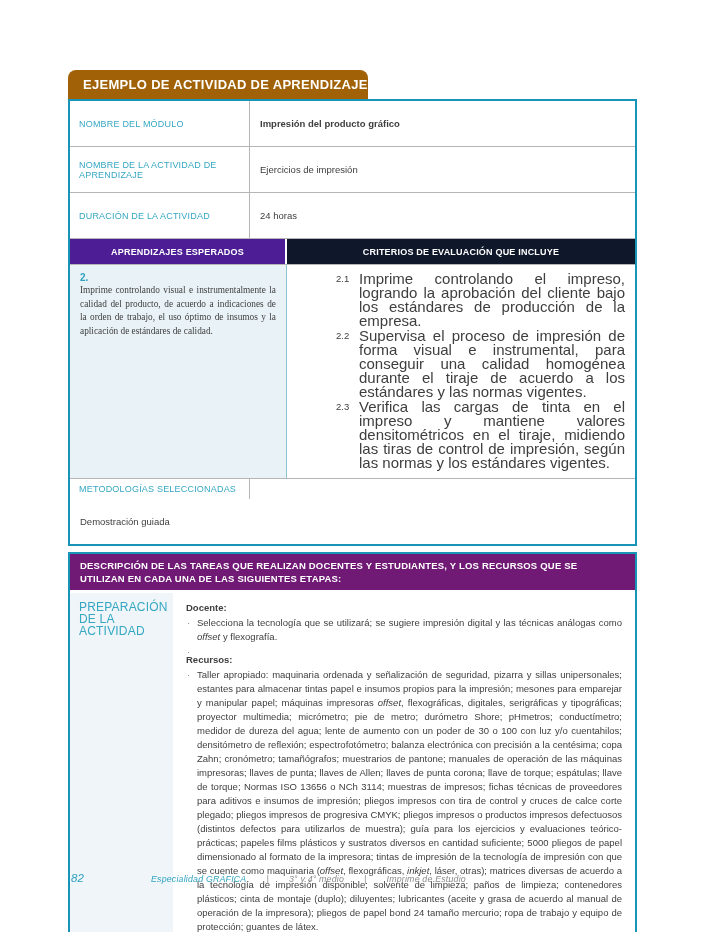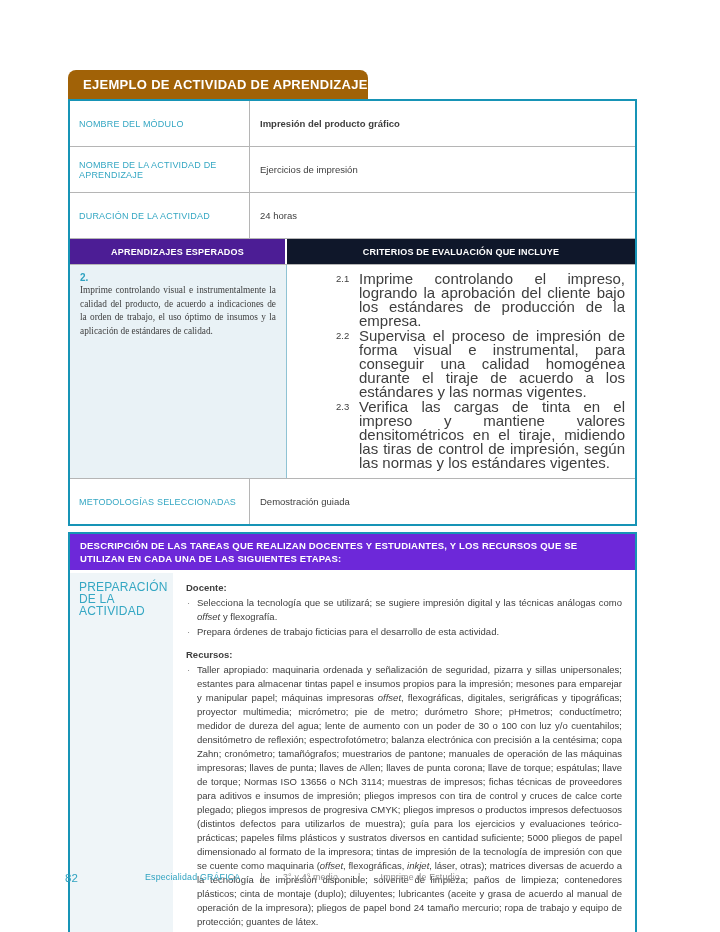--- a/index.html
+++ b/index.html
@@ -34,43 +34,43 @@
   .content-row { display:flex; min-height:141px; border-bottom:1px solid #b5b5b5; }
   .outcome-cell { width:217px; flex-shrink:0; background:#E9F2F6; padding:7px 10px;
     border-right:1px solid #8fc3d4; }
   .outcome-num { color:#2fa2c0; font-weight:bold; font-size:10px; margin-bottom:1px; }
   .outcome-text { font-size:9.3px; line-height:13.5px; text-align:justify;font-family:Liberation Serif, serif; }
   .criteria-cell { flex:1; padding:7px 10px 7px 9px;margin-left:40px; }
   .crit { display:flex; margin-bottom:1px; }
   .crit-num { width:23px; flex-shrink:0; font-size:9.5px; line-height:14px; }
   .crit-text { flex:1; font-size:15px; line-height:14px; text-align:justify; }
 
-  .met-row { display:flex; min-height:26px; }
+  .met-row { display:flex; min-height:26px;flex-direction:column; }
 
   
   .section2 { margin-top:6px; border:2px solid #1794B6; position:relative; background:#fff; }
-  .banner { background:#6d28d9; color:#fff; font-weight:bold; font-size:9.5px;
+  .banner { background:#701a75; color:#fff; font-weight:bold; font-size:9.5px;
     line-height:13px; padding:5px 30px 5px 10px; letter-spacing:.2px;
     border-bottom:3px solid #ffffff; }
   .stage-row { display:flex; min-height:430px; }
   .stage-label { width:103px; flex-shrink:0; background:#EFF5F8; padding:8px 6px 8px 9px;
     color:#35A7C3; font-size:12px; line-height:12px; letter-spacing:.2px; }
   .stage-content { flex:1; padding:8px 13px 18px 13px; font-size:9.5px; line-height:14px; }
   .group-heading { font-weight:bold; margin-bottom:1px; }
   .group-heading.recursos { margin-top:9px; }
   ul.blist { list-style:none; }
   ul.blist li { position:relative; padding-left:11px; text-align:justify; margin-bottom:1px; }
   .bullet-marker { position:absolute; left:1px; top:0; color:#8a8a8a; }
   em { font-style:italic; }
 
   .arrow { position:absolute; right:13px; bottom:1px; color:#1794B6; font-size:12px;
     line-height:10px; }
 
   
-  .footer { position:absolute; left:65px; top:872px; display:flex; align-items:flex-start; }
+  .footer { position:absolute; left:71px; top:872px; display:flex; align-items:flex-end;font-style:italic; }
   .page-number { color:#2fa2c0; font-size:11.5px; width:80px; }
   .footer-meta { display:flex; gap:20px; font-size:8.8px; color:#8a8a8a; letter-spacing:.2px; }
   .footer-specialty { color:#2fa2c0; }
 </style>
 </head>
 <body>
 
 <div class="content">
 
   <div class="tab">
@@ -134,21 +134,20 @@
 
       <div class="stage-content">
         <div class="group-heading">Docente:</div>
         <ul class="blist">
           <li>
             <span class="bullet-marker">·</span>
             <span><span>Selecciona la tecnología que se utilizará; se sugiere impresión digital y las técnicas análogas como </span><em>offset</em><span> y flexografía.</span></span>
           </li>
           <li>
             <span class="bullet-marker">·</span>
-            <span><span>Prepara órdenes de trabajo ficticias para el desarrollo de esta actividad.</span></span>
           </li>
         </ul>
 
         <div class="group-heading recursos">Recursos:</div>
         <ul class="blist">
           <li>
             <span class="bullet-marker">·</span>
             <span><span>Taller apropiado: maquinaria ordenada y señalización de seguridad, pizarra y sillas unipersonales; estantes para almacenar tintas papel e insumos propios para la impresión; mesones para emparejar y manipular papel; máquinas impresoras </span><em>offset</em><span>, flexográficas, digitales, serigráficas y tipográficas; proyector multimedia; micrómetro; pie de metro; durómetro Shore; pHmetros; conductímetro; medidor de dureza del agua; lente de aumento con un poder de 30 o 100 con luz y/o cuentahilos; densitómetro de reflexión; espectrofotómetro; balanza electrónica con precisión a la centésima; copa Zahn; cronómetro; tamañógrafos; muestrarios de pantone; manuales de operación de las máquinas impresoras; llaves de punta; llaves de Allen; llaves de punta corona; llave de torque; espátulas; llave de torque; Normas ISO 13656 o NCh 3114; muestras de impresos; fichas técnicas de proveedores para aditivos e insumos de impresión; pliegos impresos con tira de control y cruces de calce corte plegado; pliegos impresos de progresiva CMYK; pliegos impresos o productos impresos defectuosos (distintos defectos para utilizarlos de muestra); guía para los ejercicios y evaluaciones teórico-prácticas; papeles films plásticos y sustratos diversos en cantidad suficiente; 5000 pliegos de papel dimensionado al formato de la impresora; tintas de impresión de la tecnología de impresión con que se cuente como maquinaria (</span><em>offset</em><span>, flexográficas, </span><em>inkjet</em><span>, láser, otras); matrices diversas de acuerdo a la tecnología de impresión disponible; solvente de limpieza; paños de limpieza; contenedores plásticos; cinta de montaje (duplo); diluyentes; lubricantes (aceite y grasa de acuerdo al manual de operación de la impresora); pliegos de papel bond 24 tamaño mercurio; ropa de trabajo y equipo de protección; guantes de látex.</span></span>
           </li>
         </ul>

